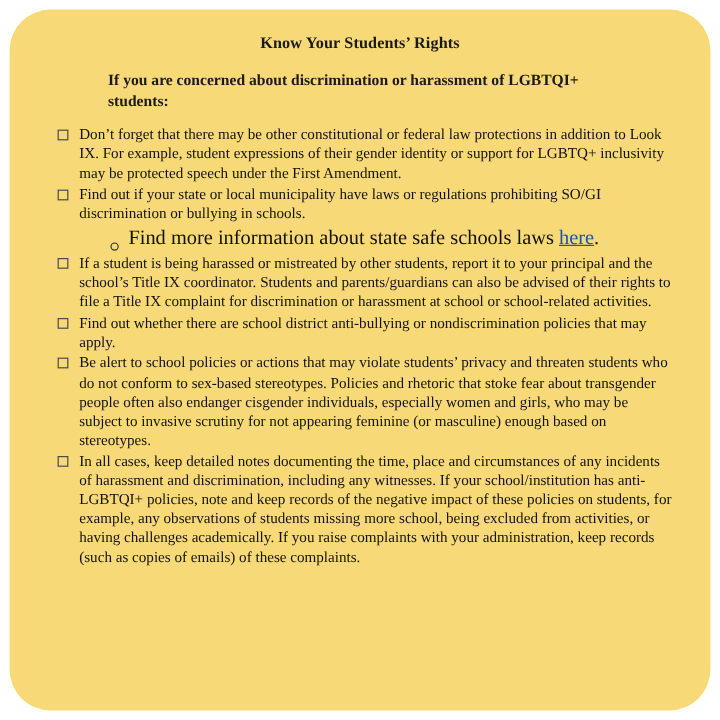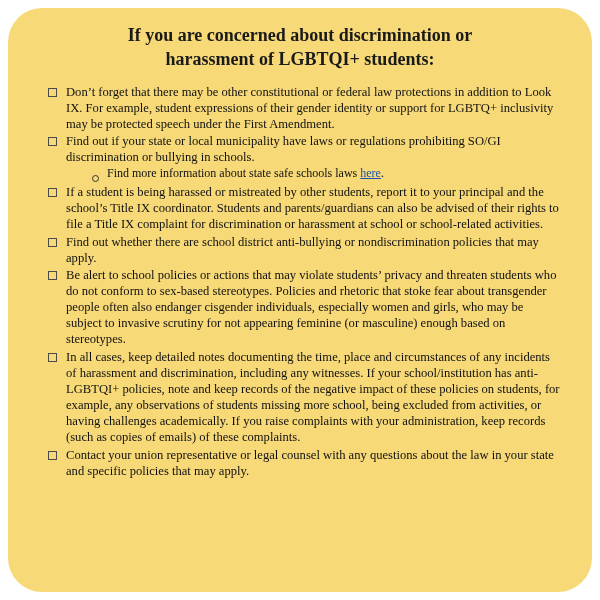--- a/index.html
+++ b/index.html
@@ -26,23 +26,23 @@
   }
   .title {
     text-align: center;
     font-weight: bold;
     font-size: 13.5px;
     color: #1a1a1a;
     letter-spacing: 0.1px;
     margin: 4px 0 14px 0;
   }
   .subtitle {
-    text-align: center;
+    text-align: left;
     font-weight: bold;
-    font-size: 18px;
+    font-size: 13px;
     color: #1a1a1a;
     line-height: 1.32;
     margin: 0 auto 12px auto;
     width: 420px;
   }
   .list {
     margin: 0;
     padding: 0 14px 0 22px;
     list-style: none;
   }
@@ -67,21 +67,21 @@
     text-align: left;
   }
   .sublist {
     margin: 0;
     padding: 0;
     list-style: none;
   }
   .subitem {
     display: flex;
     align-items: flex-end;
-    font-size: 12px;
+    font-size: 17px;
     line-height: 1.275;
     margin: 1px 0 1px 26px;
   }
   .circle {
     flex: 0 0 auto;
     width: 5px;
     height: 5px;
     border: 1px solid #333333;
     border-radius: 50%;
     background: transparent;
@@ -90,20 +90,21 @@
   a.link {
     color: #1a52b8;
     text-decoration: underline;
   }
 </style>
 </head>
 <body>
 
 <div class="card">
 
+  <div class="title">Know Your Students’ Rights</div>
 
   <div class="subtitle">If you are concerned about discrimination or harassment of LGBTQI+ students:</div>
 
   <ul class="list">
 
 
     <li class="item">
       <span class="box"></span>
       <span class="text">Don’t forget that there may be other constitutional or federal law protections in addition to Look IX. For example, student expressions of their gender identity or support for LGBTQ+ inclusivity may be protected speech under the First Amendment.</span>
     </li>
@@ -134,19 +135,15 @@
     <li class="item">
       <span class="box"></span>
       <span class="text">Be alert to school policies or actions that may violate students’ privacy and threaten students who do not conform to sex-based stereotypes. Policies and rhetoric that stoke fear about transgender people often also endanger cisgender individuals, especially women and girls, who may be subject to invasive scrutiny for not appearing feminine (or masculine) enough based on stereotypes.</span>
     </li>
 
     <li class="item">
       <span class="box"></span>
       <span class="text">In all cases, keep detailed notes documenting the time, place and circumstances of any incidents of harassment and discrimination, including any witnesses. If your school/institution has anti-LGBTQI+ policies, note and keep records of the negative impact of these policies on students, for example, any observations of students missing more school, being excluded from activities, or having challenges academically. If you raise complaints with your administration, keep records (such as copies of emails) of these complaints.</span>
     </li>
 
-    <li class="item">
-      <span class="box"></span>
-      <span class="text">Contact your union representative or legal counsel with any questions about the law in your state and specific policies that may apply.</span>
-    </li>
 
   </ul>
 </div>
 
 </body></html>

